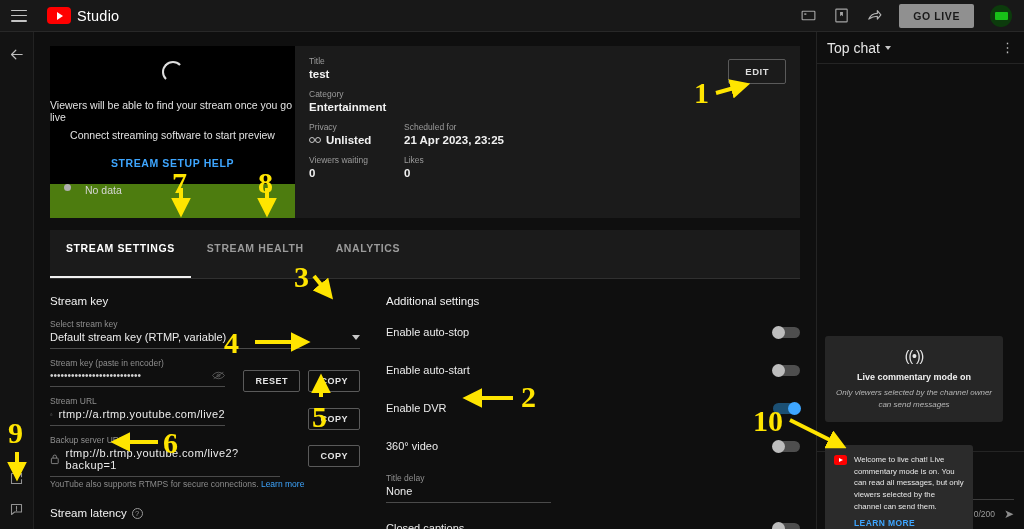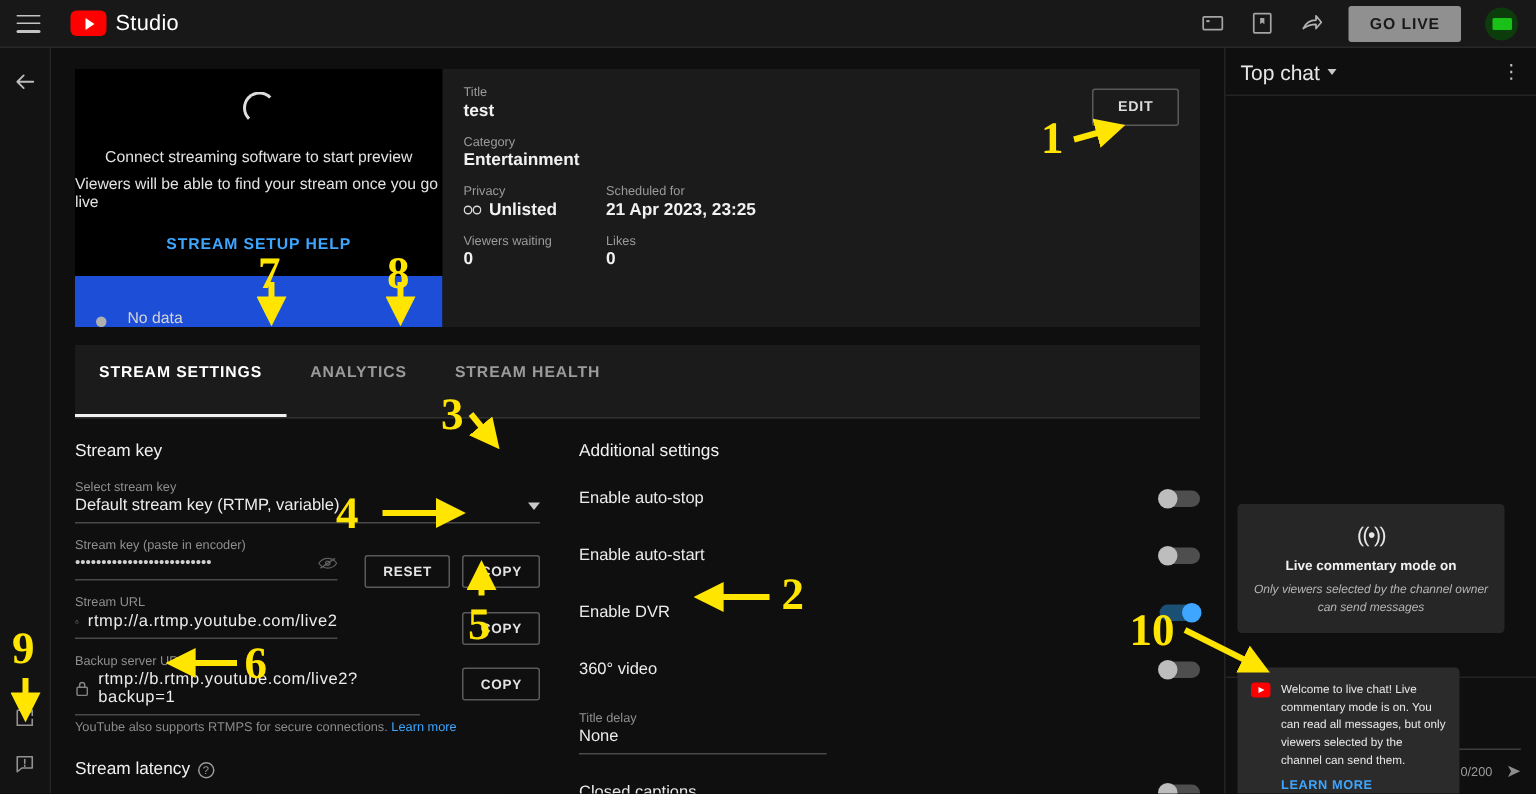--- a/index.html
+++ b/index.html
@@ -58,21 +58,21 @@
   .preview {
     width: 245px; height: 138px; background: #000;
     display: flex; flex-direction: column; align-items: center; justify-content: center;
   }
   .spinner { width: 22px; height: 22px; border: 2.2px solid transparent;
     border-top-color: #dedede; border-left-color: #dedede; border-radius: 50%;
     margin-bottom: 16px; }
   .pv-line { font-size: 10.5px; color: #e2e2e2; margin-bottom: 6px; }
   .pv-help { font-size: 10.5px; color: #3ea6ff; font-weight: 600; letter-spacing: .6px;
     margin-top: 10px; cursor: pointer; }
-  .nodata { height: 34px; background: #1d4ed8; display: flex; align-items: flex-end;
+  .nodata { height: 34px; background: #4d7c0f; display: flex; align-items: flex-start;
     padding-left: 14px; gap: 14px; }
   .nodata-dot { width: 7px; height: 7px; border-radius: 50%; background: #b0b0b0; }
   .nodata-txt { font-size: 10.5px; color: #d6d6d6; }
 
   
   .detail { flex: 1; background: #1b1b1b; padding: 10px 14px; position: relative; height: 172px; }
   .d-label { font-size: 8.5px; color: #9b9b9b; margin-bottom: 2px; }
   .d-value { font-size: 11.5px; color: #f1f1f1; font-weight: 600; margin-bottom: 9px; }
   .d-row { display: flex; }
   .d-col { min-width: 95px; }
@@ -233,22 +233,22 @@
       </svg>
     </div>
   </div>
 
   <div class="main">
 
     <div class="info-wrap">
       <div class="preview-col">
         <div class="preview">
           <div class="spinner"></div>
+          <div class="pv-line">Viewers will be able to find your stream once you go live</div>
           <div class="pv-line">Connect streaming software to start preview</div>
-          <div class="pv-line">Viewers will be able to find your stream once you go live</div>
           <div class="pv-help">STREAM SETUP HELP</div>
         </div>
         <div class="nodata">
           <span class="nodata-dot"></span>
           <span class="nodata-txt">No data</span>
         </div>
       </div>
 
       <div class="detail">
         <div class="d-label">Title</div>
@@ -280,22 +280,22 @@
             <div class="d-label">Likes</div>
             <div class="d-value">0</div>
           </div>
         </div>
         <button class="edit-btn">EDIT</button>
       </div>
     </div>
 
     <div class="tabs">
       <div class="tab active">STREAM SETTINGS</div>
+      <div class="tab">STREAM HEALTH</div>
       <div class="tab">ANALYTICS</div>
-      <div class="tab">STREAM HEALTH</div>
     </div>
 
     <div class="body2">
 
       <div class="colL">
         <div class="sec-title">Stream key</div>
 
         <div class="field">
           <div class="f-label">Select stream key</div>
           <div class="f-line">

